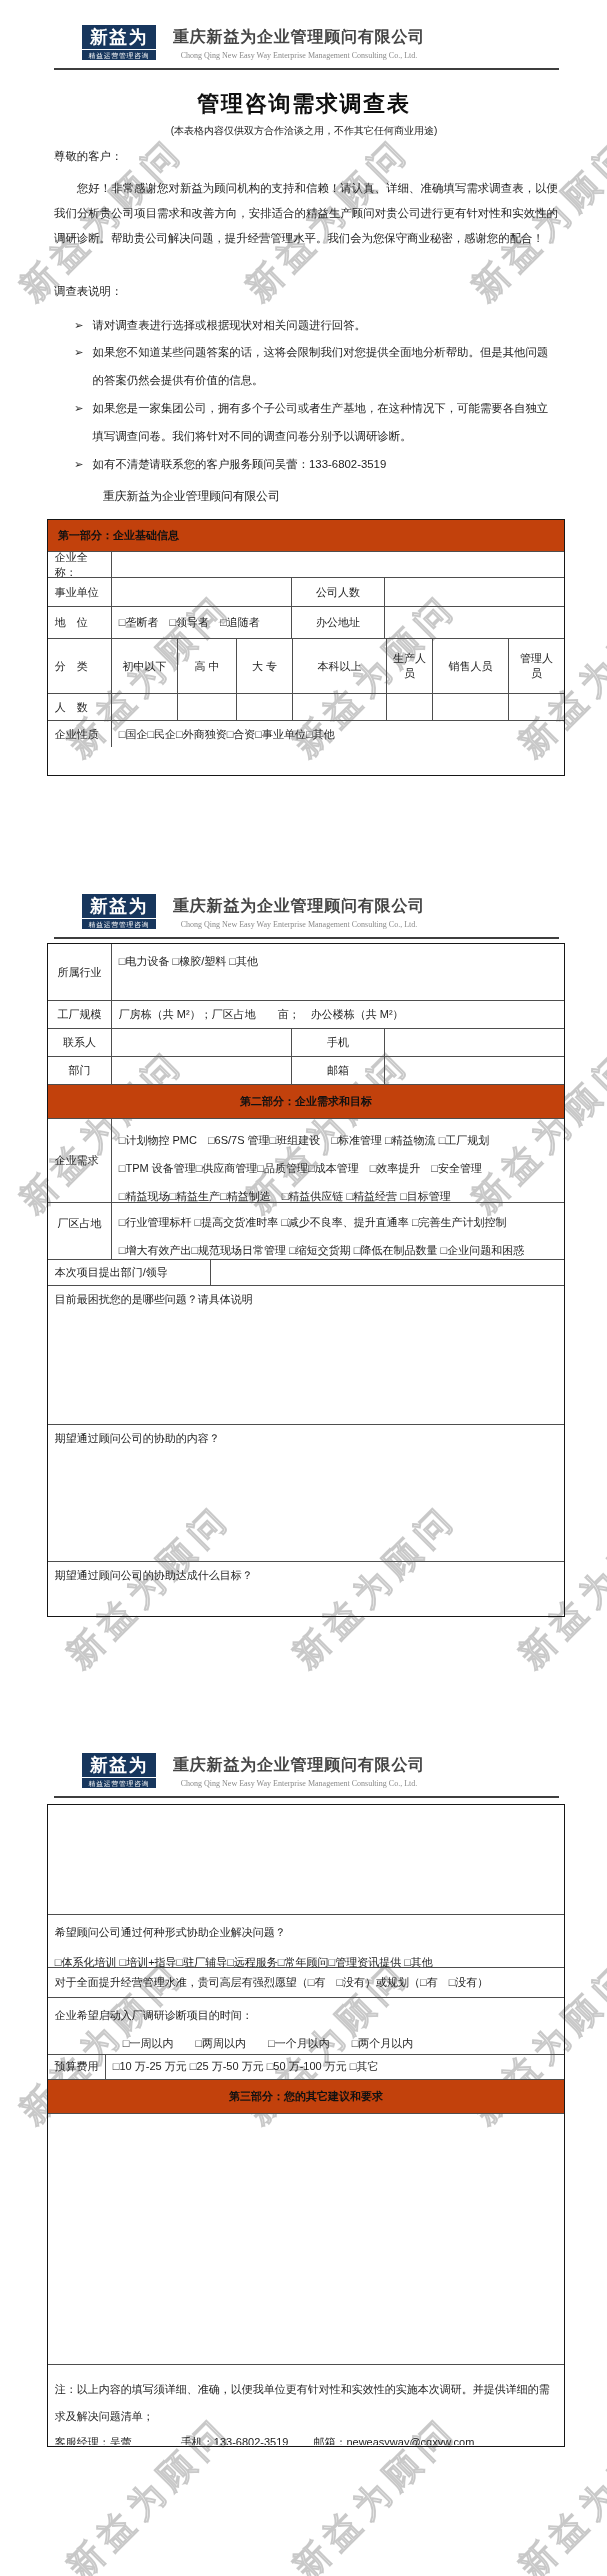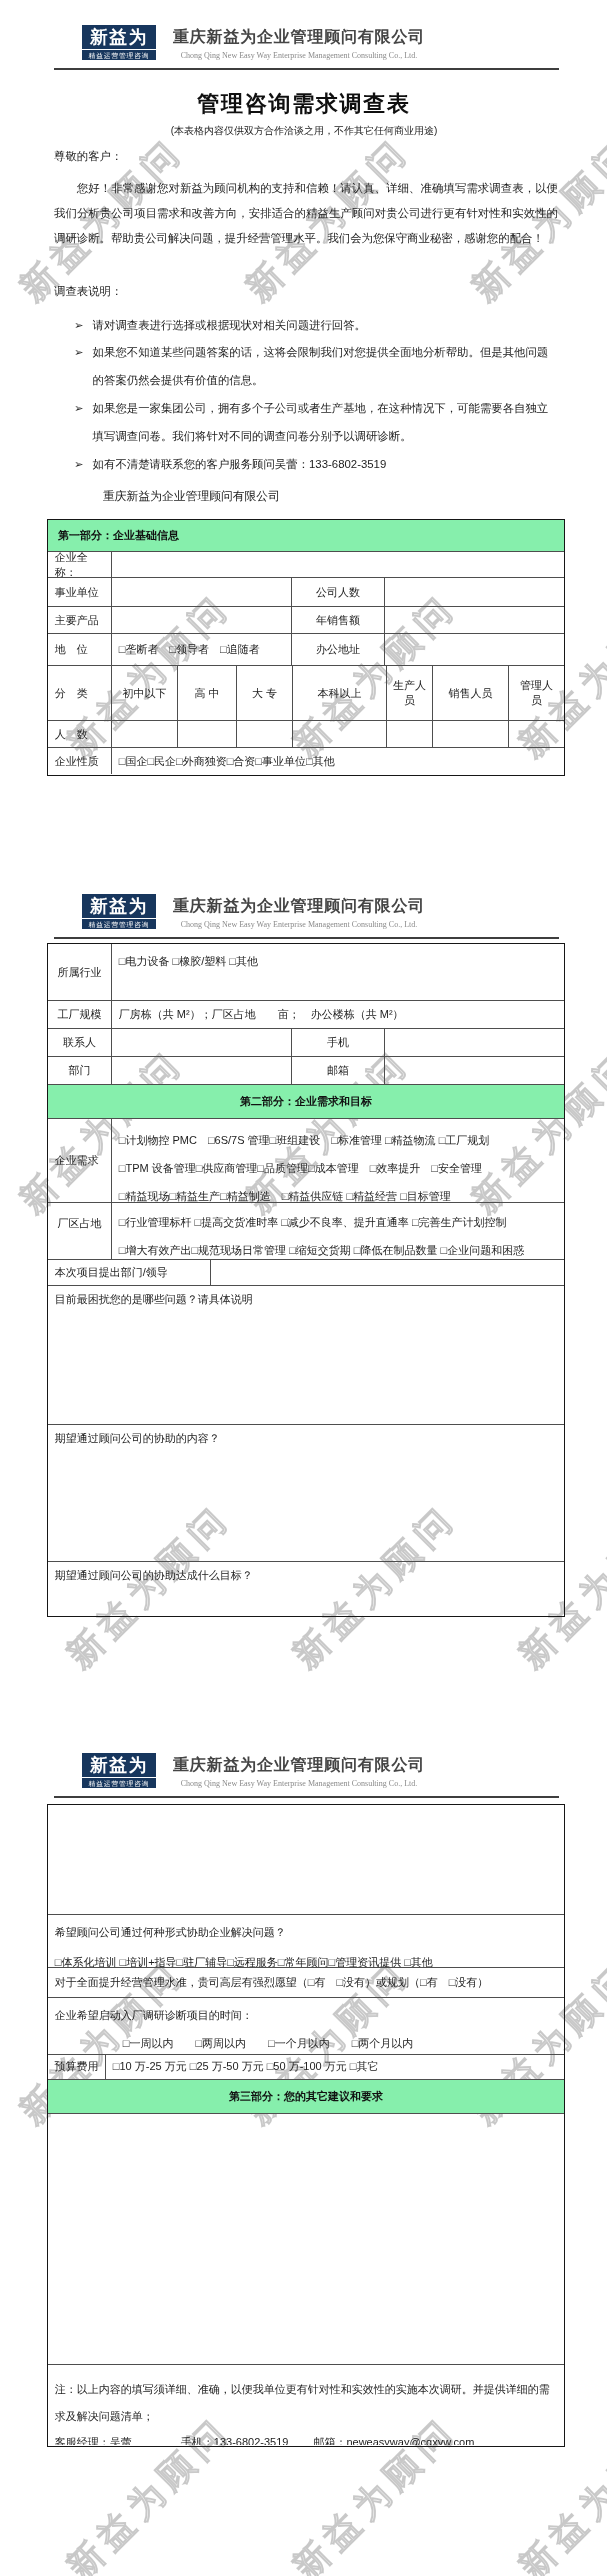--- a/index.html
+++ b/index.html
@@ -35,21 +35,21 @@
   
   .t{position:absolute;left:47px;width:518px;border:1.7px solid #161616;box-sizing:border-box;z-index:2;}
   .r{display:flex;border-bottom:0.8px solid #4e4e4e;box-sizing:border-box;}
   .r:last-child{border-bottom:none;}
   .c{box-sizing:border-box;padding:0 6.8px;font-size:11px;display:flex;align-items:center;overflow:hidden;}
   .bl{border-left:0.8px solid #4e4e4e;}
   .lab{flex:0 0 63px;}
   .lab2{flex:0 0 93px;justify-content:center;font-family:Liberation Serif, serif;}
   .v1{flex:0 0 180px;}
   .fill{flex:1 1 auto;}
-  .hd{background:#86efac;font-weight:bold;font-size:12.2px;color:#111;}
+  .hd{background:#c2410c;font-weight:bold;font-size:12.2px;color:#111;}
   .ctr{justify-content:center;text-align:center;}
   .blk{display:block;padding-top:5px;}
   .blk .ln{line-height:25px;}
   .topleft{align-items:flex-start;padding-top:5.9px;}
 </style>
 </head>
 <body>
 
 <div class="page">
 
@@ -118,26 +118,20 @@
     <div class="r" style="height:26px">
       <div class="c lab">企业全称：</div>
       <div class="c bl fill"></div>
     </div>
     <div class="r" style="height:29px">
       <div class="c lab">事业单位</div>
       <div class="c bl v1"></div>
       <div class="c bl lab2">公司人数</div>
       <div class="c bl fill"></div>
     </div>
-    <div class="r" style="height:27px">
-      <div class="c lab">主要产品</div>
-      <div class="c bl v1"></div>
-      <div class="c bl lab2">年销售额</div>
-      <div class="c bl fill"></div>
-    </div>
     <div class="r" style="height:32px">
       <div class="c lab">地　位</div>
       <div class="c bl v1">□垄断者　□领导者　□追随者</div>
       <div class="c bl lab2">办公地址</div>
       <div class="c bl fill"></div>
     </div>
     <div class="r" style="height:55px">
       <div class="c lab">分　类</div>
       <div class="c bl ctr" style="flex:0 0 66px">初中以下</div>
       <div class="c bl ctr" style="flex:0 0 59px">高 中</div>

